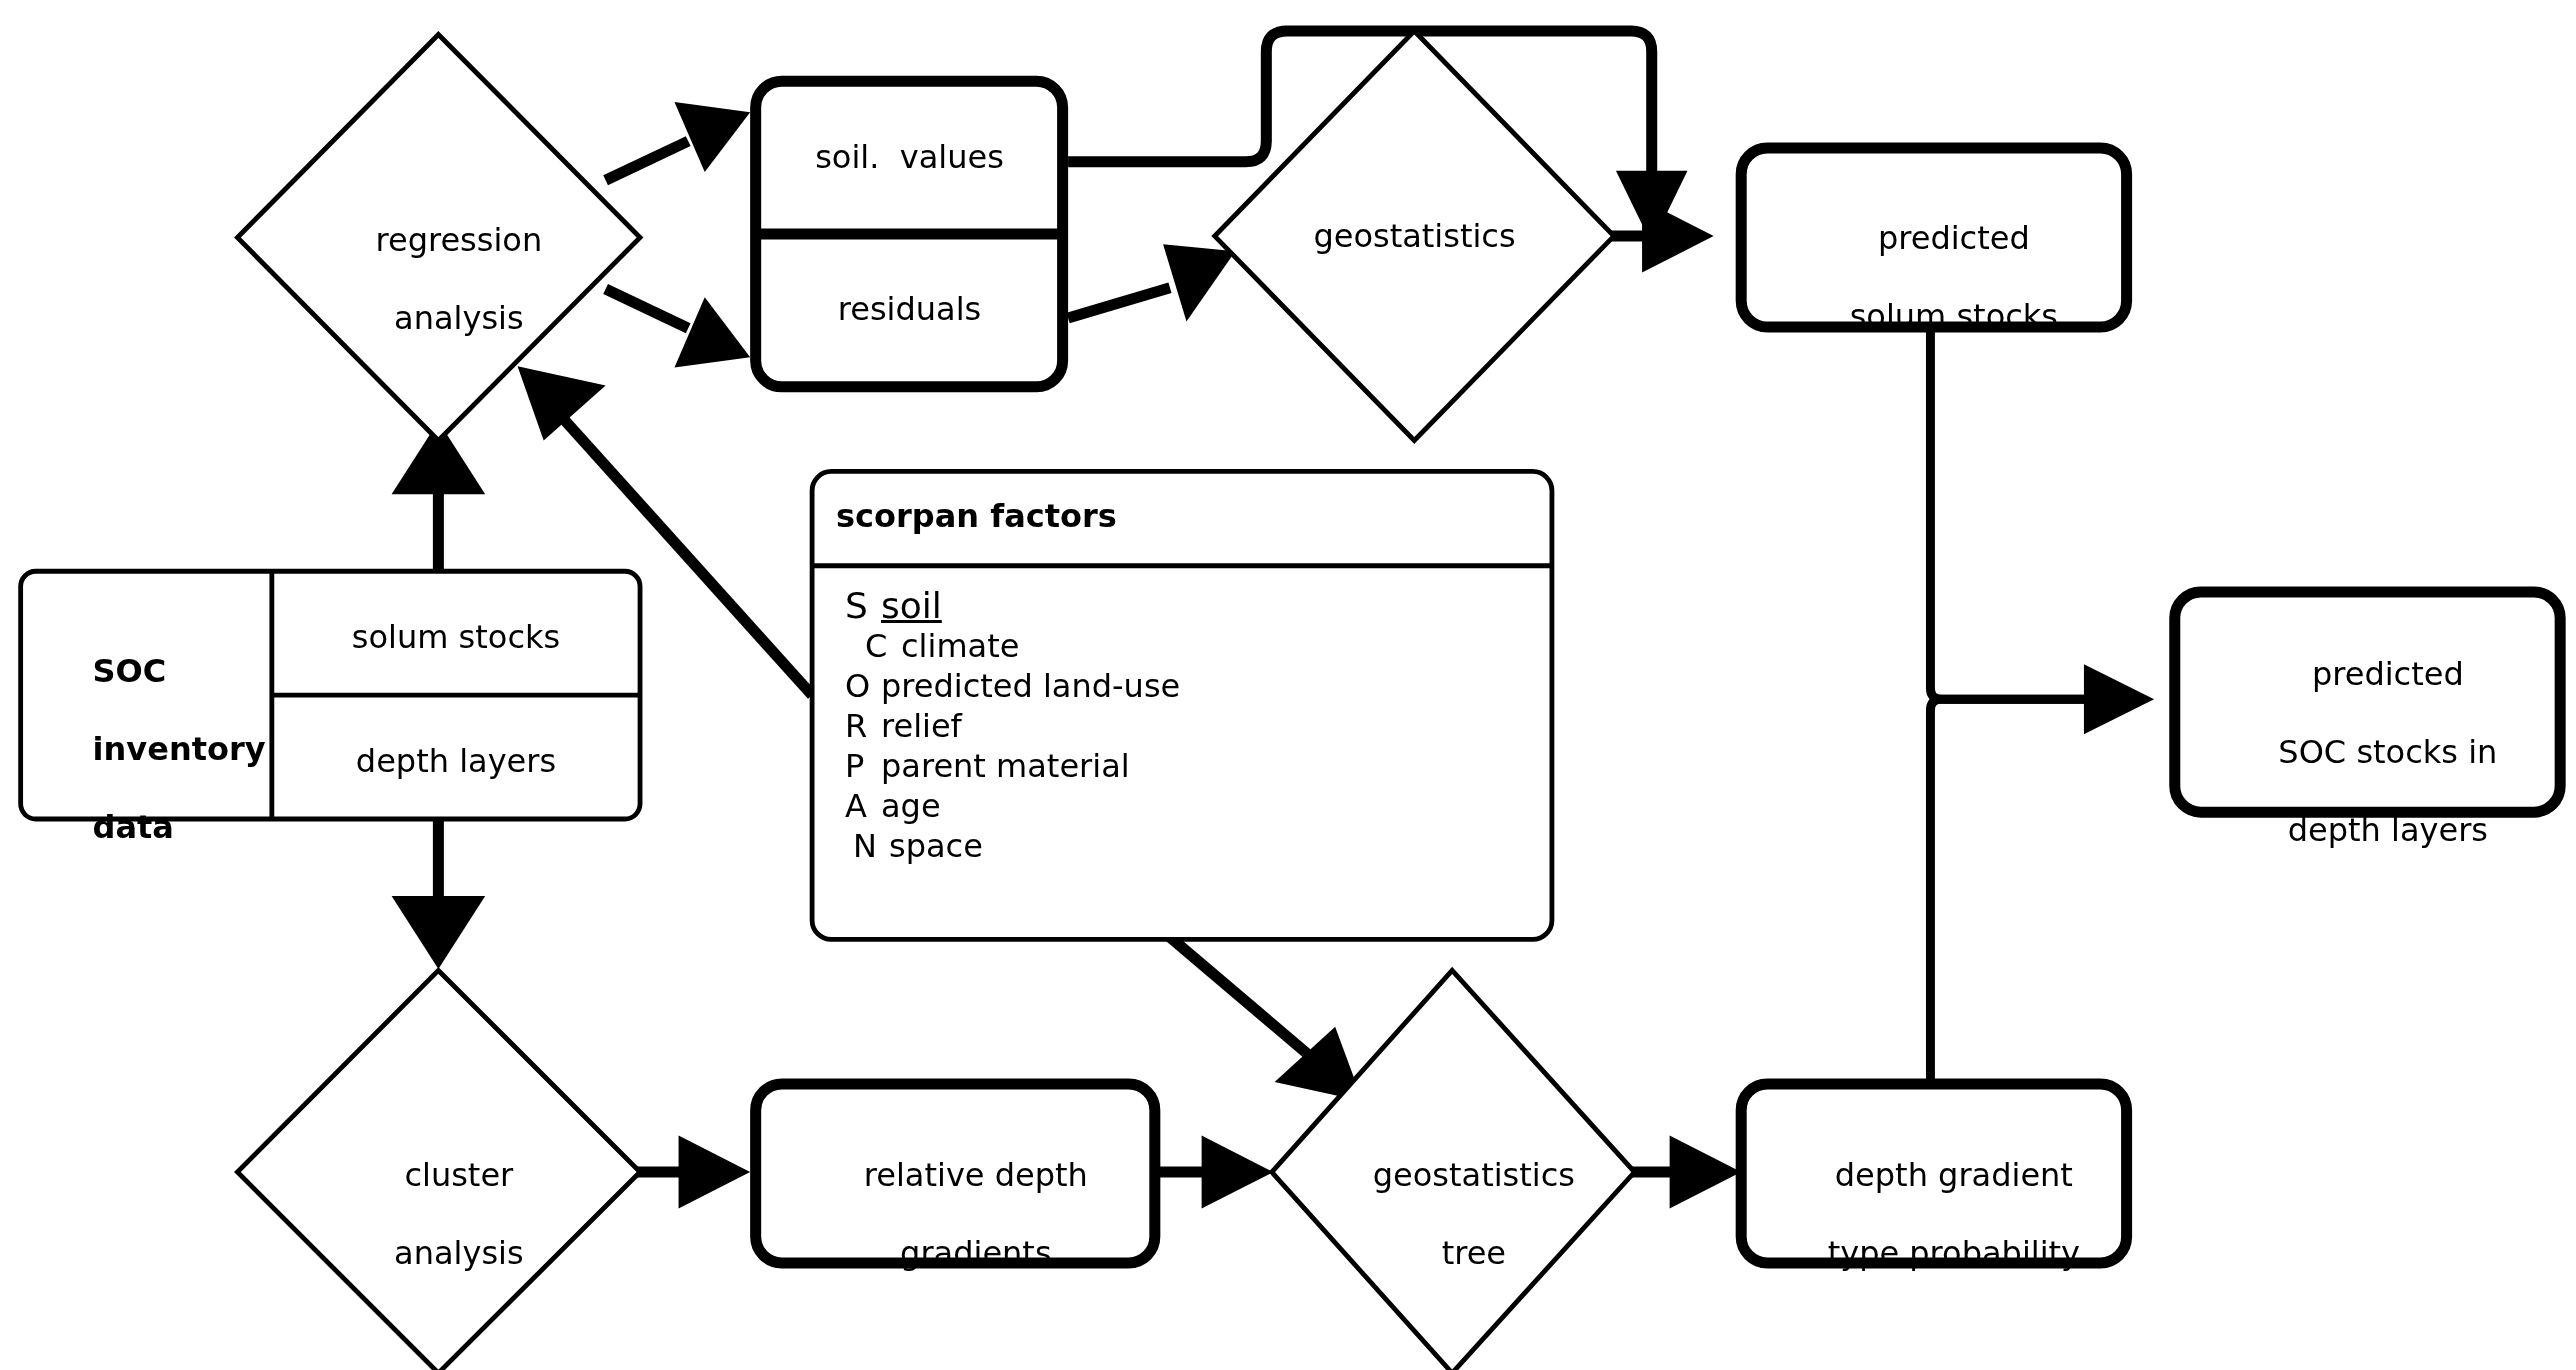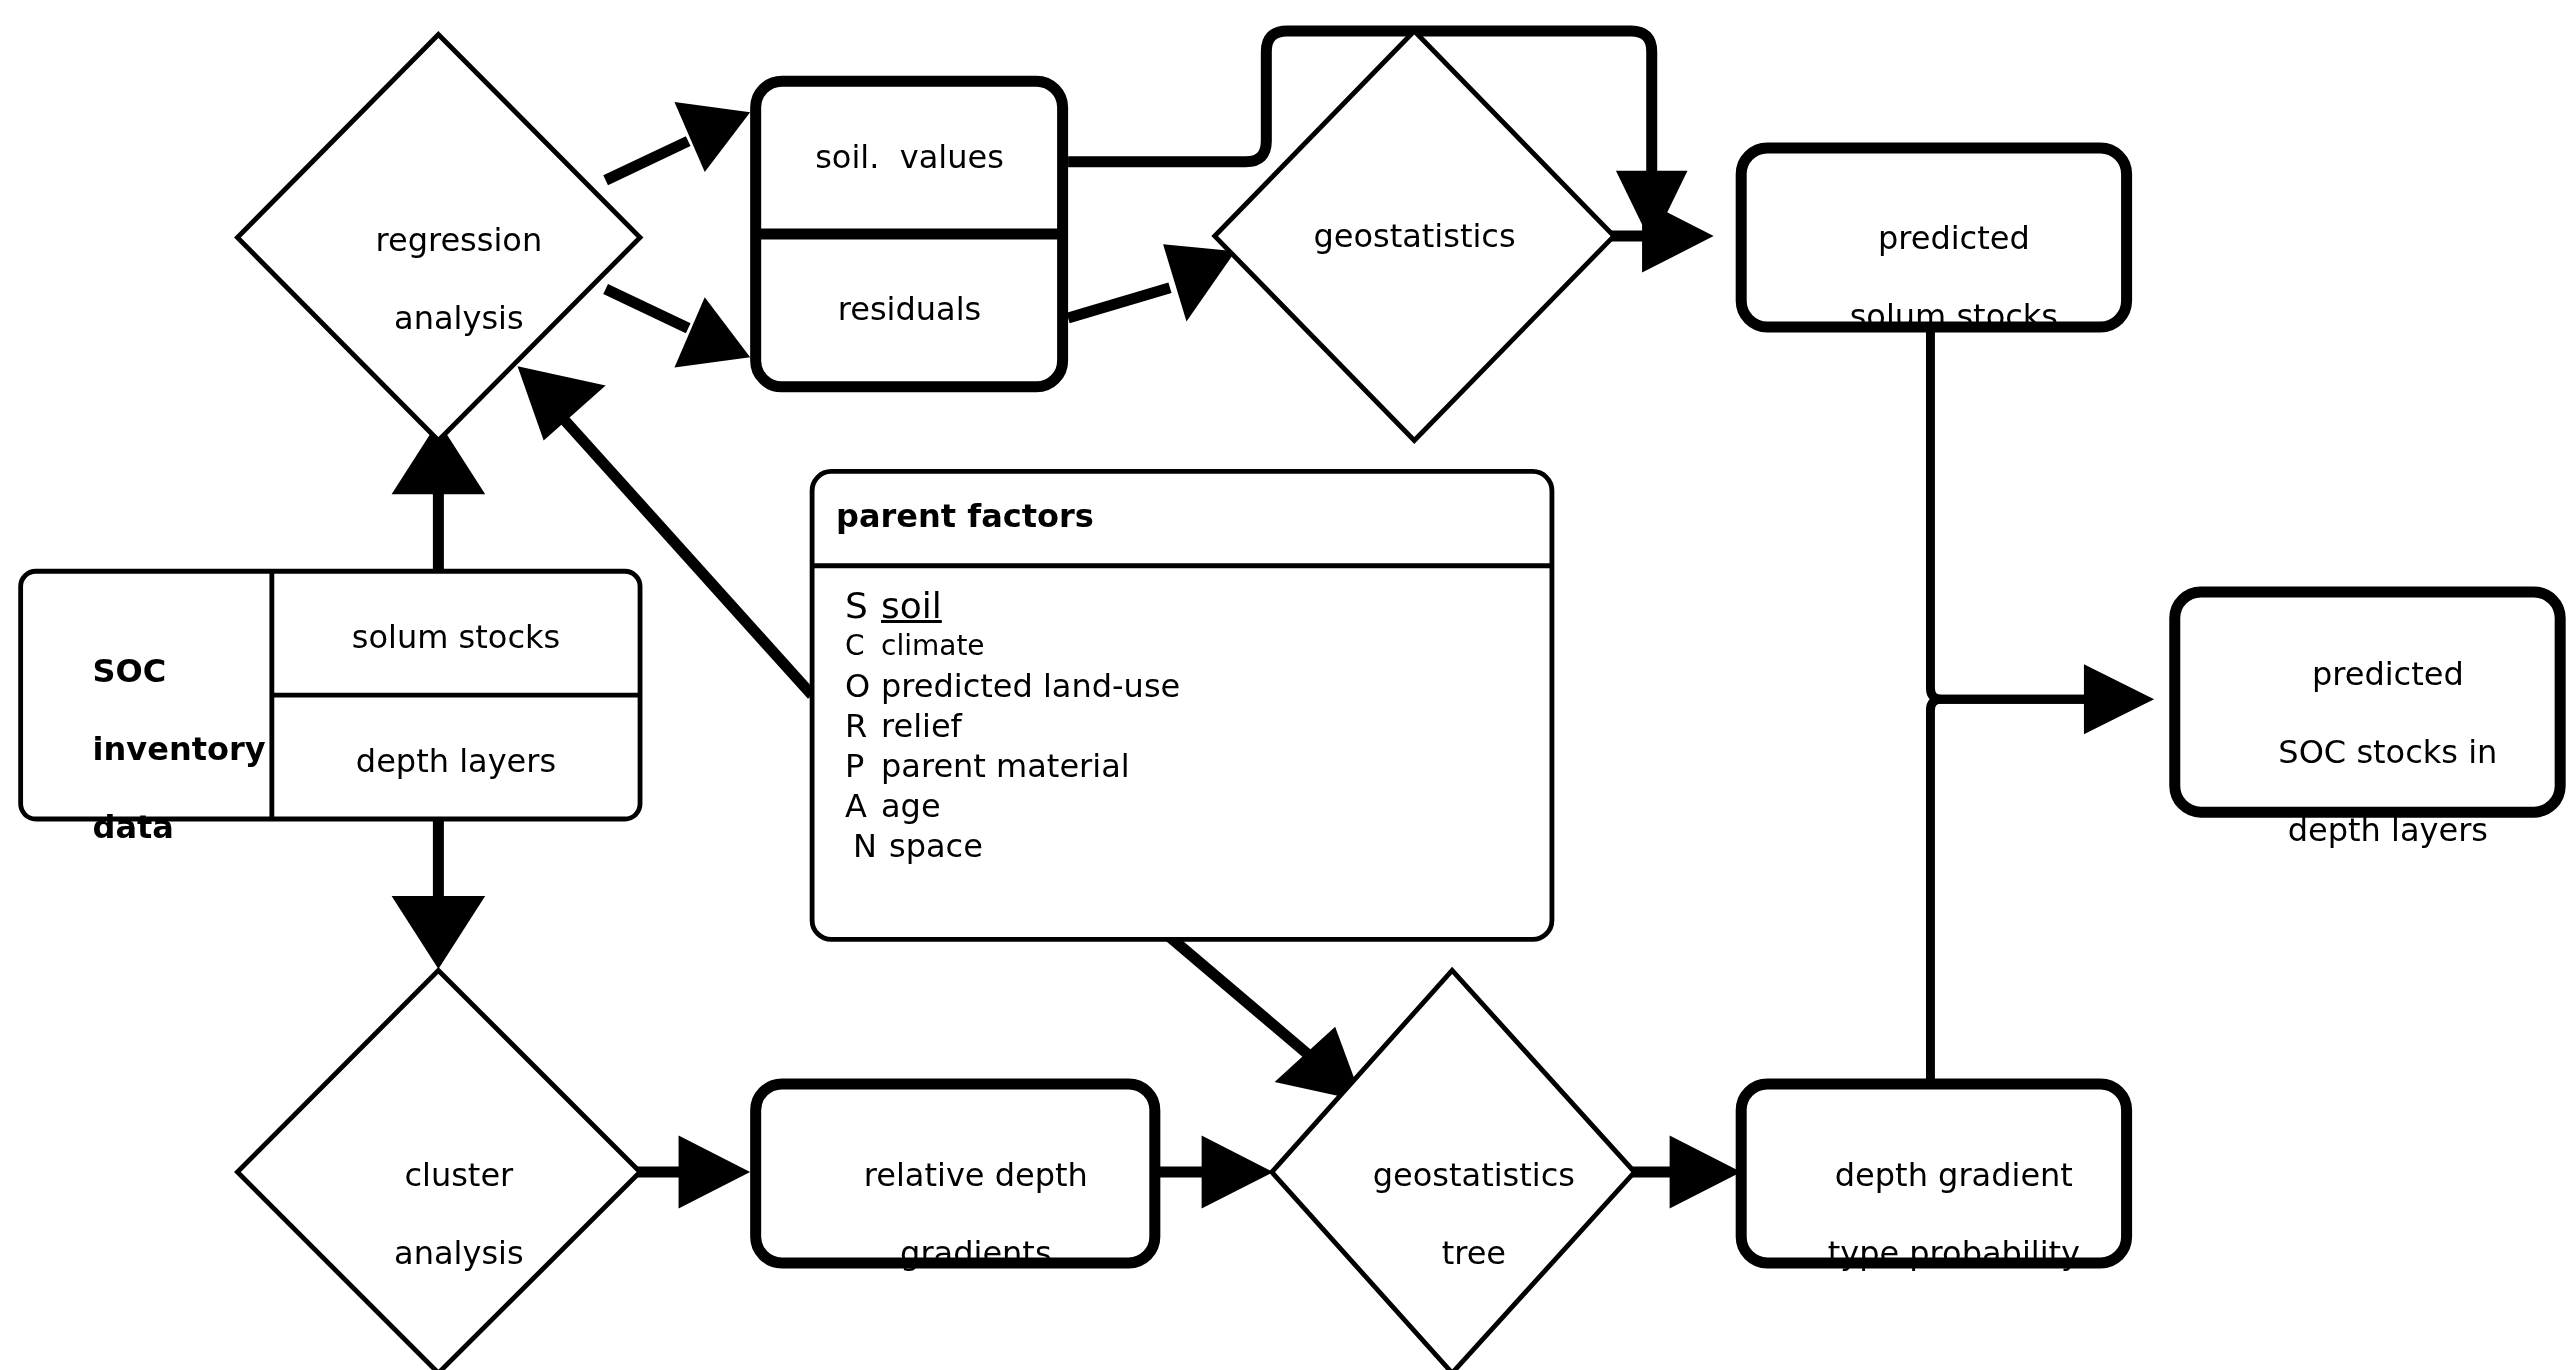--- a/index.html
+++ b/index.html
@@ -213,25 +213,25 @@
   <div class="label bold left" style="left:48px; top:613px; width:220px;">
     <span>SOC</span><br>
     <span>inventory</span><br>
     <span>data</span>
   </div>
 
   <div class="label" style="left:272px; top:618px; width:368px;">solum stocks</div>
 
   <div class="label" style="left:272px; top:742px; width:368px;">depth layers</div>
 
-  <div class="label bold left" style="left:836px; top:497px; width:551px;">parent factors</div>
+  <div class="label bold left" style="left:836px; top:497px; width:551px;">scorpan factors</div>
 
   <div id="scorpan-factor-list" style="position:absolute; left:845px; top:586px;">
       <div style="font-size: 36px; line-height: 40px; white-space: pre; color: rgb(0, 0, 0); text-decoration: underline;"><span class="factor-key">S</span><span>soil</span></div>
-      <div style="font-size: 28px; line-height: 40px; white-space: pre; color: rgb(0, 0, 0);"><span class="factor-key">C</span><span>climate</span></div>
+      <div style="font-size: 32px; line-height: 40px; white-space: pre; color: rgb(0, 0, 0); margin-left: 20px;"><span class="factor-key">C</span><span>climate</span></div>
       <div style="font-size: 32px; line-height: 40px; white-space: pre; color: rgb(0, 0, 0);"><span class="factor-key">O</span><span>predicted land-use</span></div>
       <div style="font-size: 32px; line-height: 40px; white-space: pre; color: rgb(0, 0, 0);"><span class="factor-key">R</span><span>relief</span></div>
       <div style="font-size: 32px; line-height: 40px; white-space: pre; color: rgb(0, 0, 0);"><span class="factor-key">P</span><span>parent material</span></div>
       <div style="font-size: 32px; line-height: 40px; white-space: pre; color: rgb(0, 0, 0);"><span class="factor-key">A</span><span>age</span></div>
       <div style="font-size: 32px; line-height: 40px; white-space: pre; color: rgb(0, 0, 0); margin-left: 8px;"><span class="factor-key">N</span><span>space</span></div>
     </div>
 
   <div class="label" style="left:2175px; top:616px; width:385px;">
     <span>predicted</span><br>
     <span>SOC stocks in</span><br>

